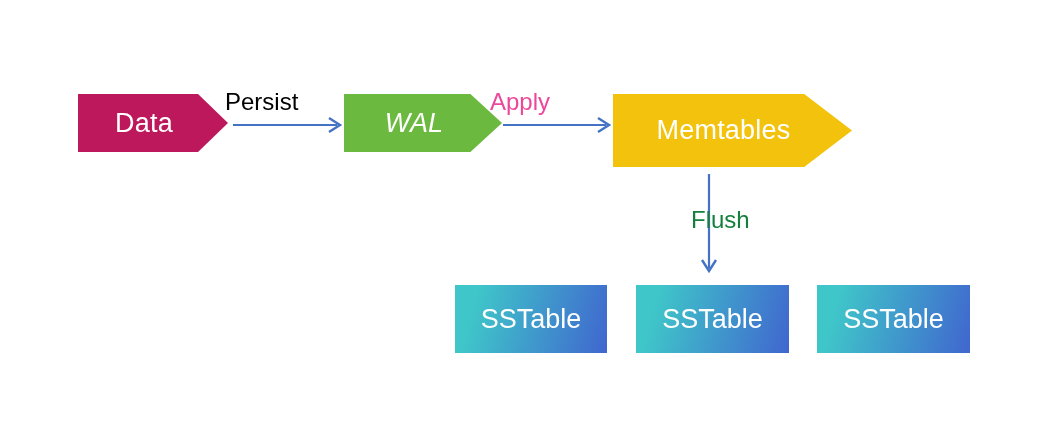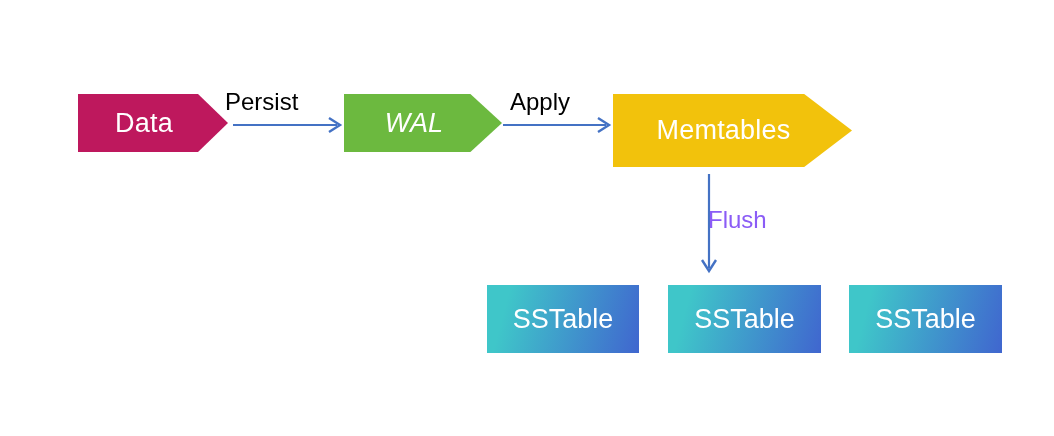--- a/index.html
+++ b/index.html
@@ -40,21 +40,20 @@
   .sstable {
     position: absolute;
     display: flex;
     align-items: center;
     justify-content: center;
     color: #ffffff;
     font-size: 27px;
     font-family: "Liberation Sans", sans-serif;
     white-space: nowrap;
     box-sizing: border-box;
-    margin-left: 32px;
   }
   .edge-label {
     position: absolute;
     color: #000000;
     font-size: 24px;
     font-family: "Liberation Sans", sans-serif;
     line-height: 1;
     white-space: nowrap;
   }
   svg.edges {
@@ -103,16 +102,16 @@
     <span>SSTable</span>
   </div>
   <div class="sstable" id="sstable-2" style="left: 636px; top: 285px; width: 153px; height: 68px; background: linear-gradient(105deg, rgb(63, 198, 201) 0%, rgb(63, 198, 201) 14%, rgb(64, 102, 207) 100%);">
     <span>SSTable</span>
   </div>
   <div class="sstable" id="sstable-3" style="left: 817px; top: 285px; width: 153px; height: 68px; background: linear-gradient(105deg, rgb(63, 198, 201) 0%, rgb(63, 198, 201) 14%, rgb(64, 102, 207) 100%);">
     <span>SSTable</span>
   </div>
 
   <div class="edge-label" id="label-persist" style="left: 225px; top: 90px; color: rgb(0, 0, 0);">Persist</div>
-  <div class="edge-label" id="label-apply" style="left: 510px; top: 90px; color: #000000;">Apply</div>
-  <div class="edge-label" id="label-flush" style="left: 708px; top: 208px; color: #8b5cf6;">Flush</div>
+  <div class="edge-label" id="label-apply" style="left: 490px; top: 90px; color: #ec4899;">Apply</div>
+  <div class="edge-label" id="label-flush" style="left: 691px; top: 208px; color: #15803d;">Flush</div>
 
 </div>
 
 </body></html>

